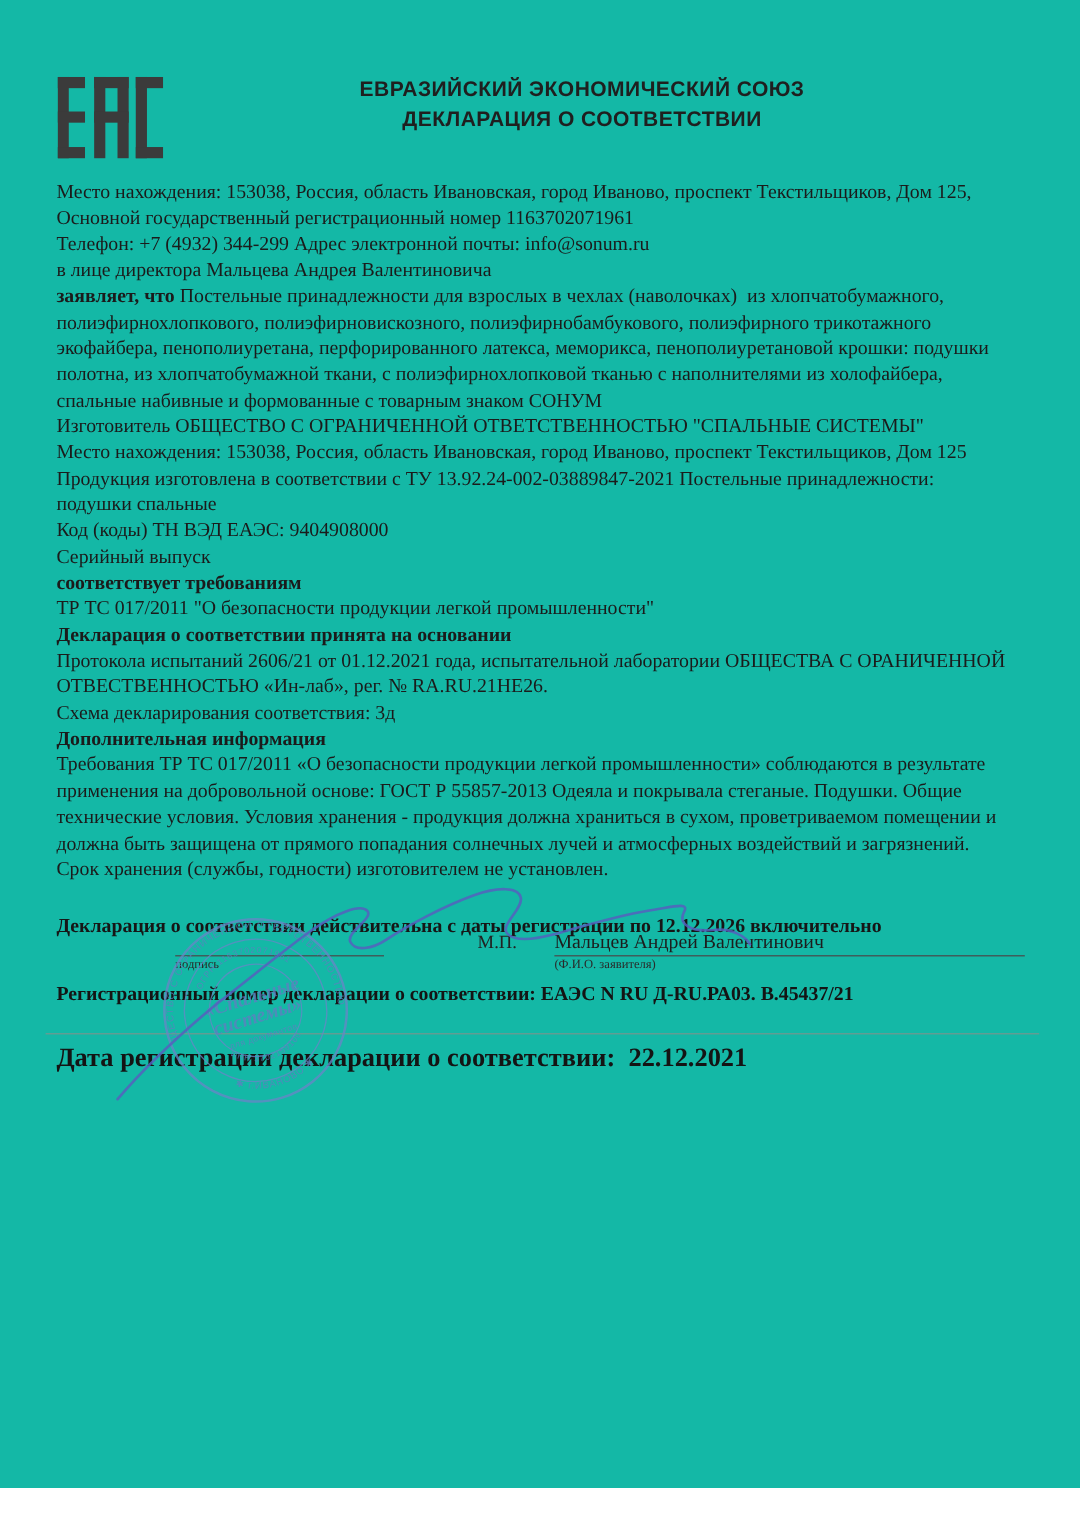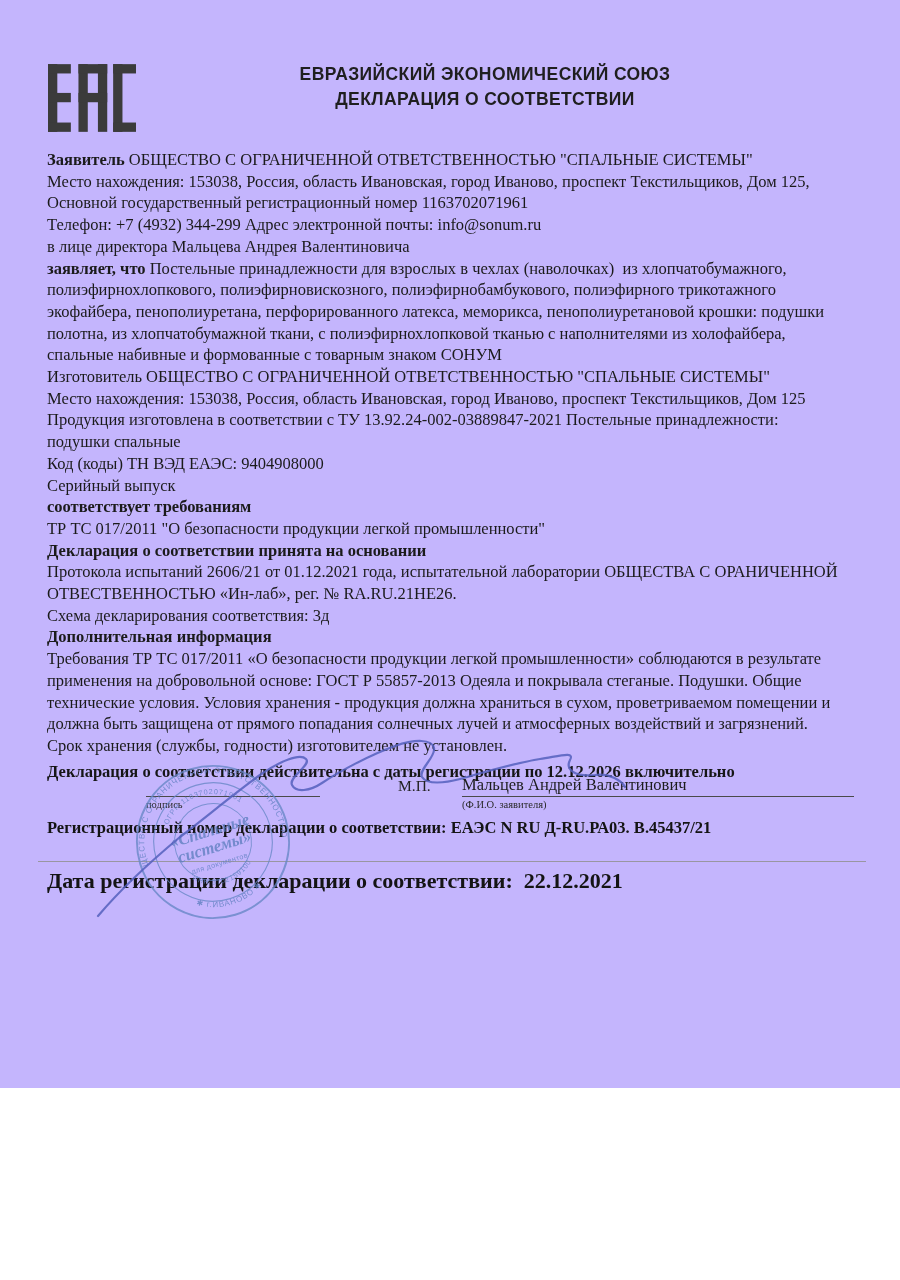--- a/index.html
+++ b/index.html
@@ -1,17 +1,17 @@
 <!DOCTYPE html>
 <html><head>
 <meta charset="utf-8">
 <style>
   html,body{margin:0;padding:0;}
   body{width:900px;height:1280px;background:#ffffff;font-family:"Liberation Serif",serif;}
-  .page{position:relative;width:900px;height:1088px;background:#c4b5fd;overflow:hidden;color:#1b1b1b;}
+  .page{position:relative;width:900px;height:1240px;background:#14b8a6;overflow:hidden;color:#1b1b1b;}
 
   
   .eac-logo{position:absolute;left:48px;top:57px;width:88px;height:82px;}
 
   
   .header{position:absolute;left:170px;top:62px;width:630px;text-align:center;
           font-family:"Liberation Sans",sans-serif;font-weight:bold;color:#1f1f1f;}
   .header .h-line{font-size:17.5px;line-height:25px;letter-spacing:.4px;}
 
   
@@ -69,21 +69,20 @@
       <rect x="77" y="69" width="27" height="11"></rect>
     </g>
   </svg>
 
   <div class="header">
     <div class="h-line">ЕВРАЗИЙСКИЙ ЭКОНОМИЧЕСКИЙ СОЮЗ</div>
     <div class="h-line">ДЕКЛАРАЦИЯ О СООТВЕТСТВИИ</div>
   </div>
 
   <div class="doc-body">
-      <div class="doc-line"><span class="b">Заявитель </span><span>ОБЩЕСТВО С ОГРАНИЧЕННОЙ ОТВЕТСТВЕННОСТЬЮ "СПАЛЬНЫЕ СИСТЕМЫ"</span></div>
       <div class="doc-line"><span>Место нахождения: 153038, Россия, область Ивановская, город Иваново, проспект Текстильщиков, Дом 125,</span></div>
       <div class="doc-line"><span>Основной государственный регистрационный номер 1163702071961</span></div>
       <div class="doc-line"><span>Телефон: +7 (4932) 344-299 Адрес электронной почты: info@sonum.ru</span></div>
       <div class="doc-line"><span>в лице директора Мальцева Андрея Валентиновича</span></div>
       <div class="doc-line"><span class="b">заявляет, что </span><span>Постельные принадлежности для взрослых в чехлах (наволочках)  из хлопчатобумажного,</span></div>
       <div class="doc-line"><span>полиэфирнохлопкового, полиэфирновискозного, полиэфирнобамбукового, полиэфирного трикотажного</span></div>
       <div class="doc-line"><span>экофайбера, пенополиуретана, перфорированного латекса, меморикса, пенополиуретановой крошки: подушки</span></div>
       <div class="doc-line"><span>полотна, из хлопчатобумажной ткани, с полиэфирнохлопковой тканью с наполнителями из холофайбера,</span></div>
       <div class="doc-line"><span>спальные набивные и формованные с товарным знаком СОНУМ</span></div>
       <div class="doc-line"><span>Изготовитель ОБЩЕСТВО С ОГРАНИЧЕННОЙ ОТВЕТСТВЕННОСТЬЮ "СПАЛЬНЫЕ СИСТЕМЫ"</span></div>

